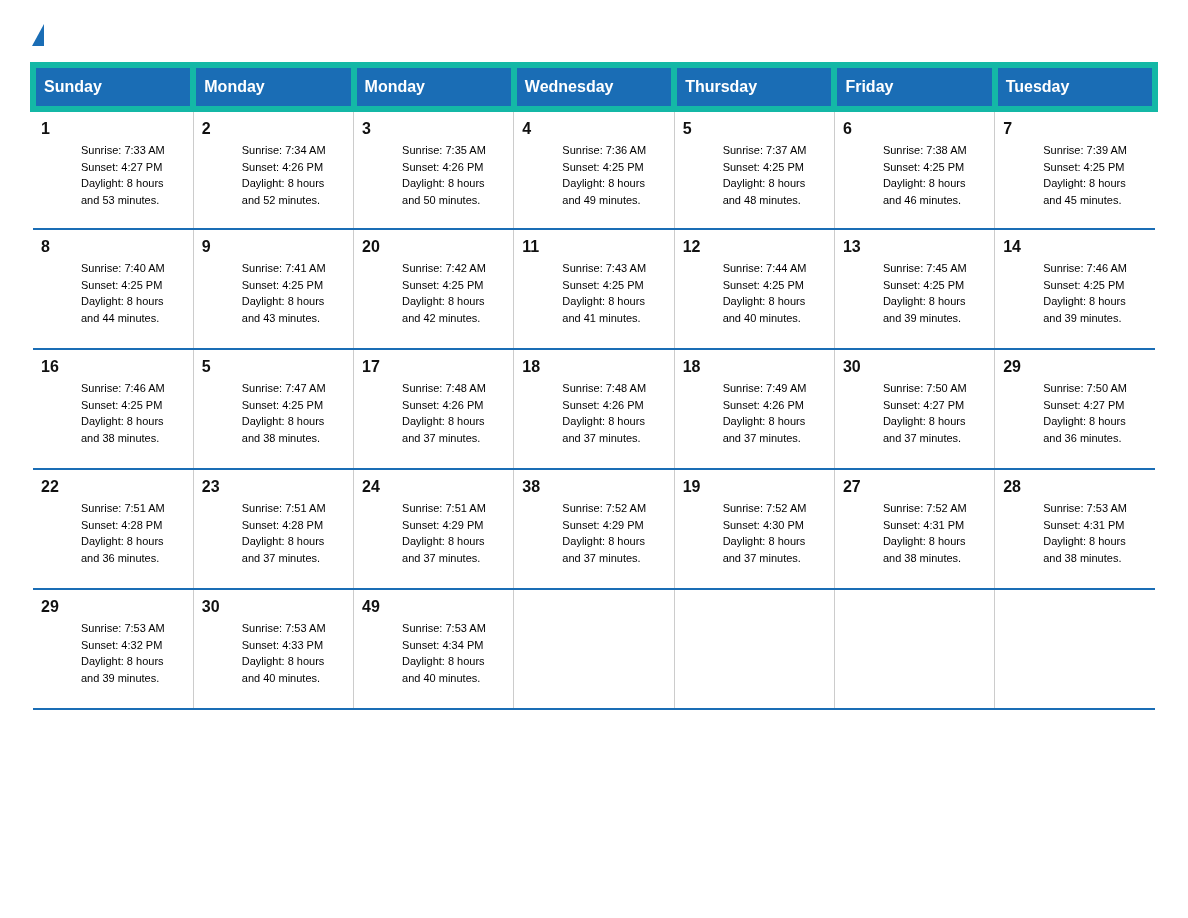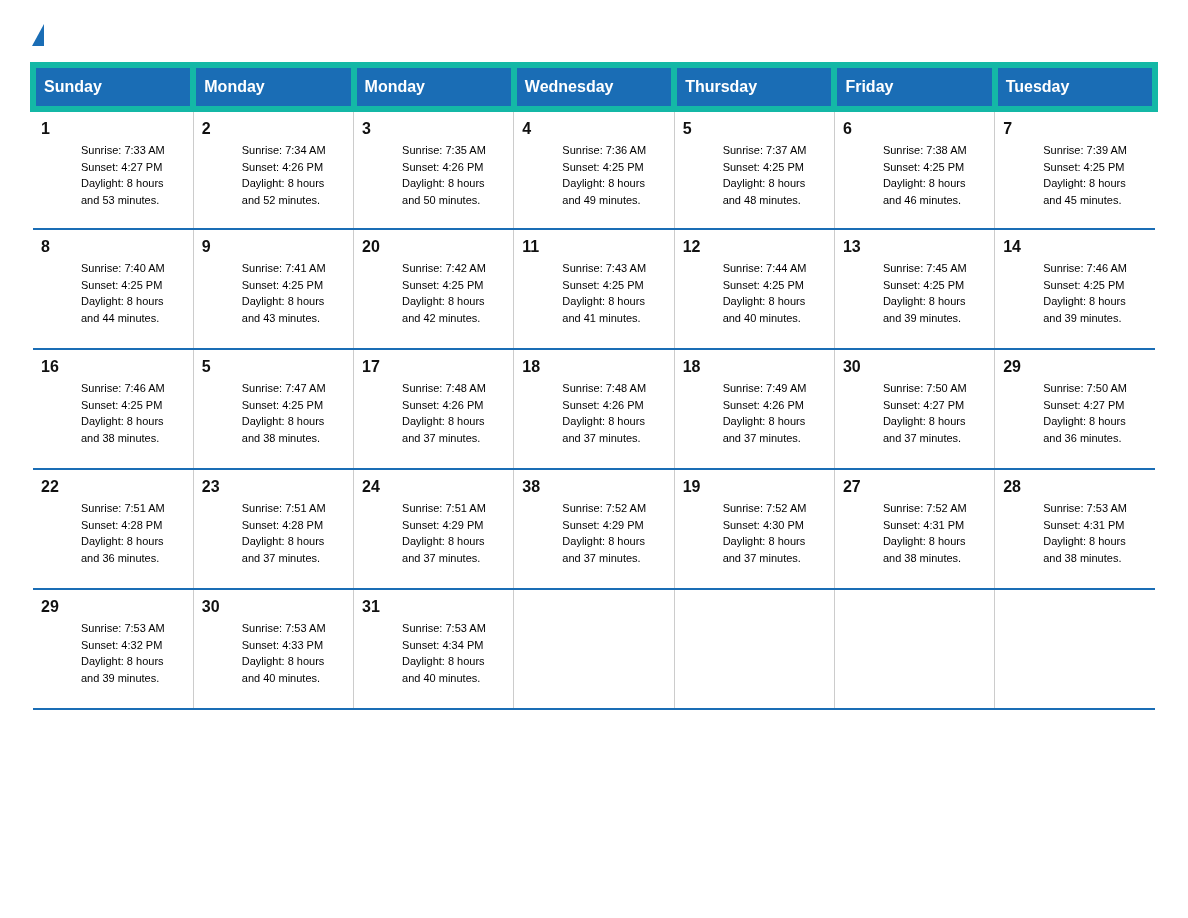--- a/index.html
+++ b/index.html
@@ -407,21 +407,21 @@
         <td>
           <div class="day-num">30</div>
           <div class="day-info">
             Sunrise: 7:53 AM<br>
             Sunset: 4:33 PM<br>
             Daylight: 8 hours<br>
             and 40 minutes.
           </div>
         </td>
         <td>
-          <div class="day-num">31</div>
+          <div class="day-num">49</div>
           <div class="day-info">
             Sunrise: 7:53 AM<br>
             Sunset: 4:34 PM<br>
             Daylight: 8 hours<br>
             and 40 minutes.
           </div>
         </td>
         <td class="empty-cell"></td>
         <td class="empty-cell"></td>
         <td class="empty-cell"></td>

